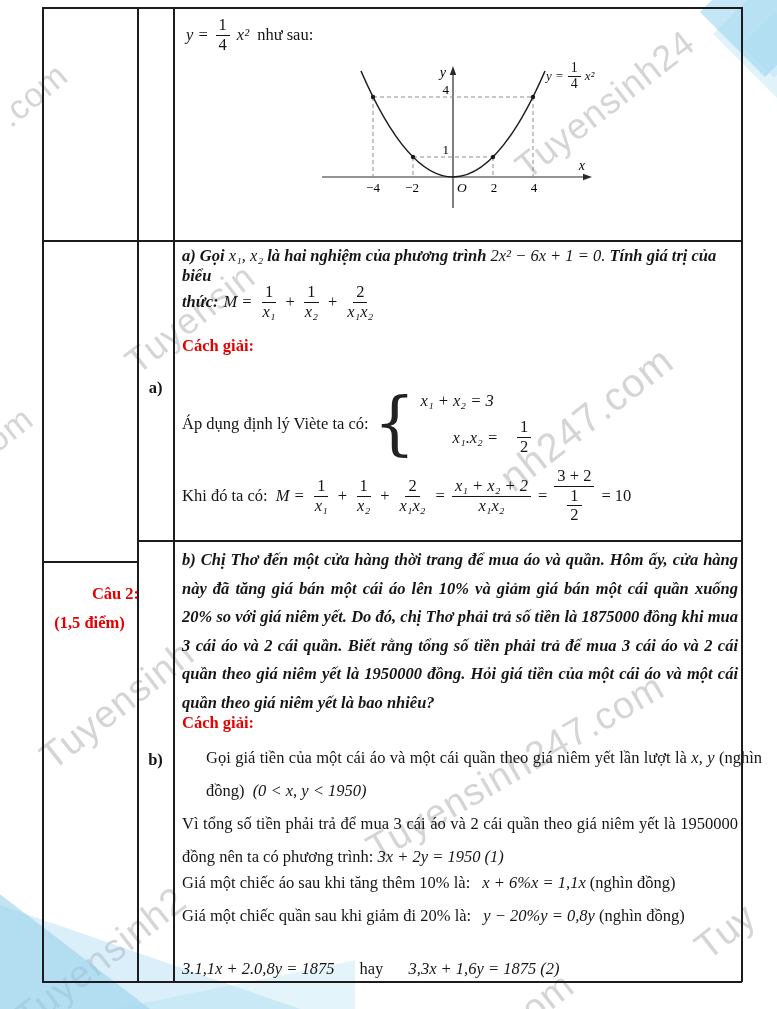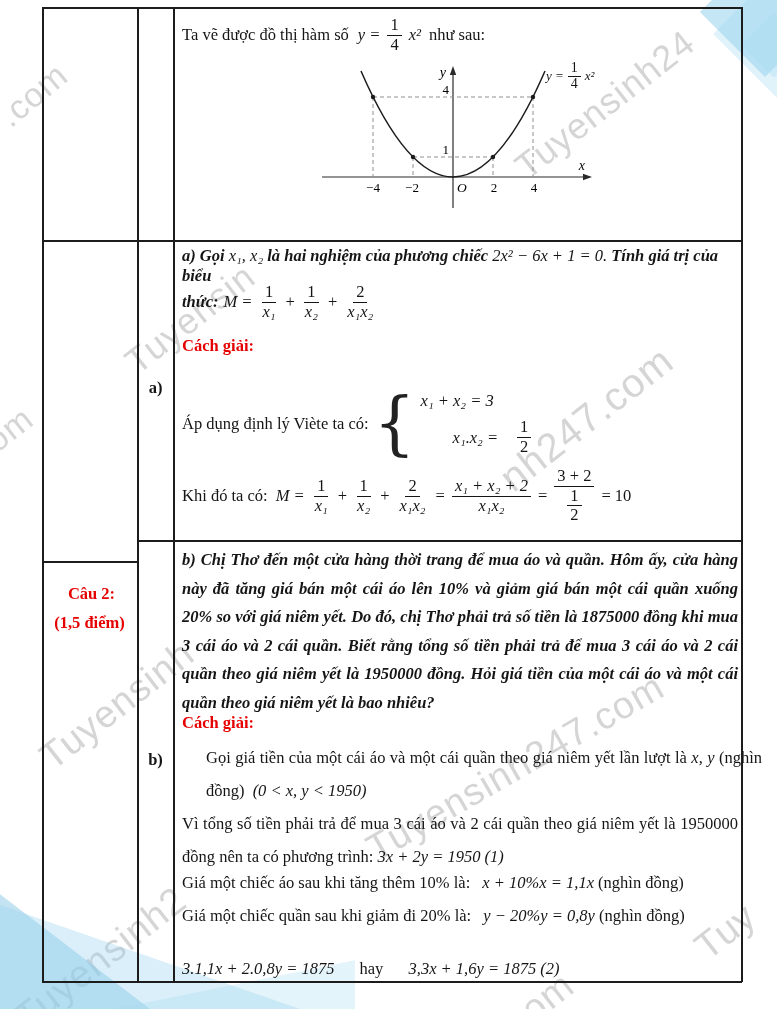--- a/index.html
+++ b/index.html
@@ -57,21 +57,20 @@
   <div class="tline" style="left:741px;top:7px;width:1.5px;height:975px;"></div>
   <div class="tline" style="left:42px;top:7px;width:700px;height:1.5px;"></div>
   <div class="tline" style="left:42px;top:981px;width:700px;height:1.5px;"></div>
   <div class="tline" style="left:137px;top:7px;width:1.5px;height:975px;"></div>
   <div class="tline" style="left:173px;top:7px;width:1.5px;height:975px;"></div>
   <div class="tline" style="left:42px;top:240px;width:700px;height:1.5px;"></div>
   <div class="tline" style="left:137px;top:540px;width:605px;height:1.5px;"></div>
   <div class="tline" style="left:42px;top:561px;width:96px;height:1.5px;"></div>
 
   <div class="abs row" style="left:182px;top:16px;">
-    <span>Ta vẽ được đồ thị hàm số</span>
     <span class="math" style="margin-left:4px;">y =</span>
     <span class="frac">
         <span class="num">1</span>
         <span class="den">4</span>
       </span>
     <span class="math">x²</span>
     <span style="margin-left:3px;">như sau:</span>
   </div>
 
   <svg class="abs" style="left:315px;top:58px;" width="292" height="154" viewBox="315 58 292 154">
@@ -112,30 +111,30 @@
 
   <div class="abs row" style="left:546px;top:61px;gap:2px;font-size:13px;">
     <span class="math">y =</span>
     <span class="frac small">
         <span class="num">1</span>
         <span class="den">4</span>
       </span>
     <span class="math">x²</span>
   </div>
 
-  <div class="abs red center" style="left:28px;top:584px;width:95px;padding-left:16px;">Câu 2:</div>
+  <div class="abs red center" style="left:52px;top:584px;width:95px;padding-left:16px;">Câu 2:</div>
   <div class="abs red center" style="left:42px;top:613px;width:95px;">(1,5 điểm)</div>
 
   <div class="abs center" style="left:137px;top:378px;width:37px;font-weight:bold;">a)</div>
   <div class="abs center" style="left:137px;top:750px;width:37px;font-weight:bold;">b)</div>
 
   <div class="abs" style="left:182px;top:246px;width:556px;">
     <span class="bi">a) Gọi</span>
     <span class="math">x₁, x₂</span>
-    <span class="bi">là hai nghiệm của phương chiếc</span>
+    <span class="bi">là hai nghiệm của phương trình</span>
     <span class="math">2x² − 6x + 1 = 0.</span>
     <span class="bi">Tính giá trị của biểu</span>
   </div>
 
   <div class="abs row" style="left:182px;top:276px;height:52px;">
     <span class="bi">thức:</span>
     <span class="math">M =</span>
     <span class="frac">
         <span class="num">1</span>
         <span class="den math">x₁</span>
@@ -214,21 +213,21 @@
     <span class="math" style="margin-left:4px;">(0 &lt; x, y &lt; 1950)</span>
   </div>
 
   <div class="abs para" style="left:182px;top:807px;width:556px;line-height:33px;">
     <span>Vì tổng số tiền phải trả để mua 3 cái áo và 2 cái quần theo giá niêm yết là 1950000 đồng nên ta có phương trình:</span>
     <span class="math">3x + 2y = 1950 (1)</span>
   </div>
 
   <div class="abs" style="left:182px;top:873px;width:556px;">
     <span>Giá một chiếc áo sau khi tăng thêm 10% là:</span>
-    <span class="math" style="margin-left:8px;">x + 10%x = 1,1x</span>
+    <span class="math" style="margin-left:8px;">x + 6%x = 1,1x</span>
     <span>(nghìn đồng)</span>
   </div>
 
   <div class="abs" style="left:182px;top:906px;width:556px;">
     <span>Giá một chiếc quần sau khi giảm đi 20% là:</span>
     <span class="math" style="margin-left:8px;">y − 20%y = 0,8y</span>
     <span>(nghìn đồng)</span>
   </div>
 
 

